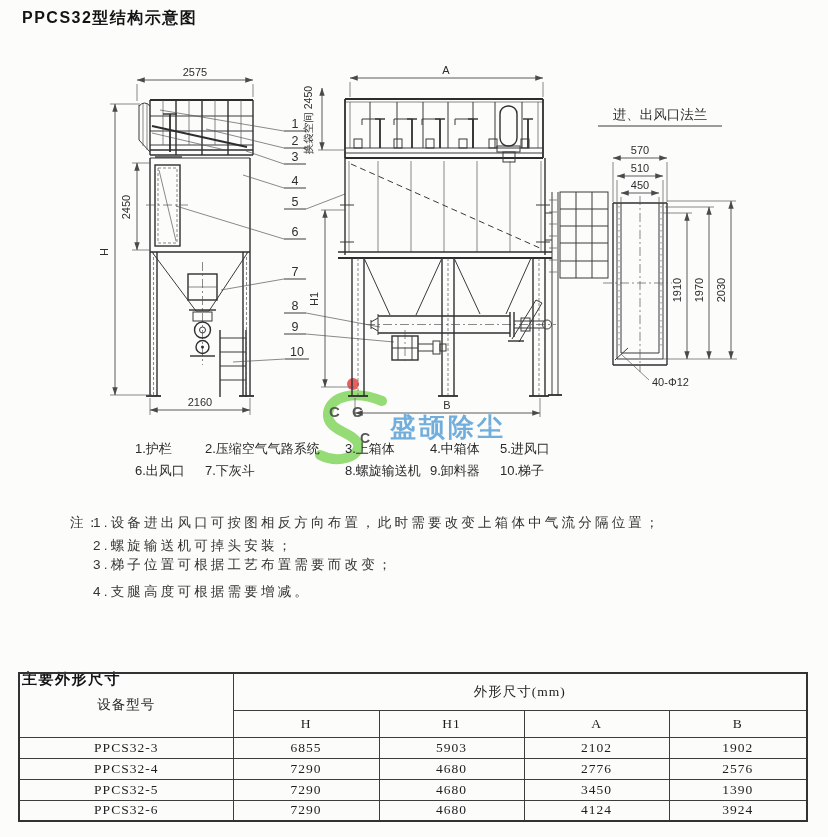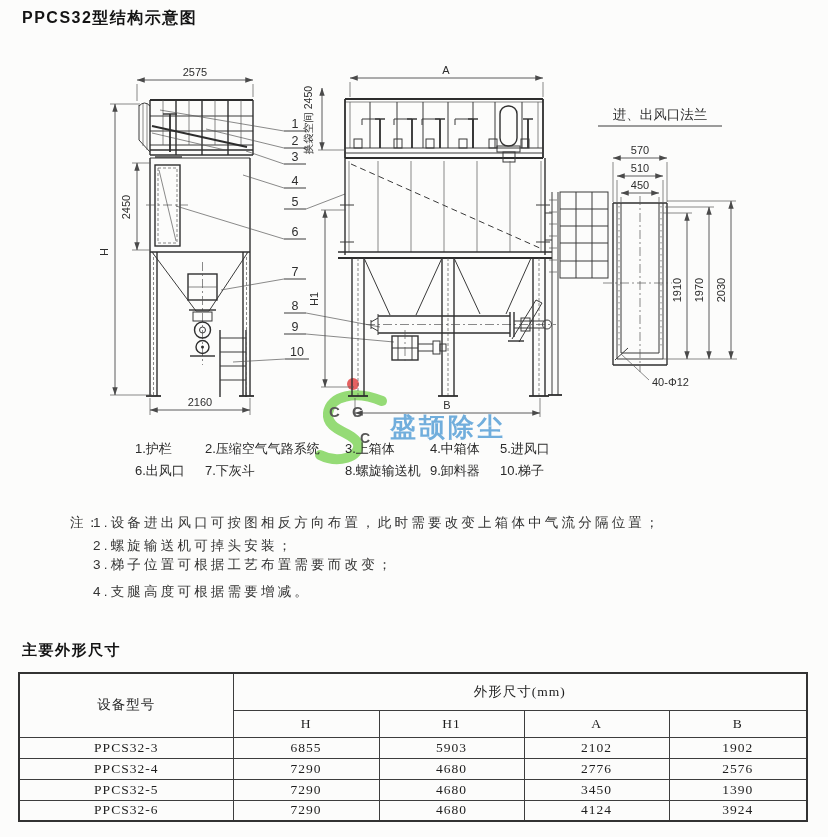--- a/index.html
+++ b/index.html
@@ -5,21 +5,21 @@
   html,body{margin:0;padding:0;background:#e8e8e8;}
   .page{position:relative;width:828px;height:837px;background:#fcfcfb;overflow:hidden;
         font-family:"Liberation Sans",sans-serif;color:#222;}
   .doc-title{position:absolute;left:22px;top:8px;font-size:16px;font-weight:bold;
              letter-spacing:1.5px;color:#141414;}
   #draw{position:absolute;left:0;top:0;z-index:1;}
   .legend-item{position:absolute;font-size:13px;color:#2b2b2b;white-space:nowrap;z-index:2;}
   .note-prefix{position:absolute;left:70px;font-size:13.5px;color:#333;letter-spacing:2px;z-index:2;}
   .note-line{position:absolute;left:93px;font-size:13.5px;color:#333;letter-spacing:3.2px;
              white-space:nowrap;z-index:2;}
-  .sec-title{position:absolute;left:22px;top:641px;font-size:15px;font-weight:bold;
+  .sec-title{position:absolute;left:22px;top:670px;font-size:15px;font-weight:bold;
              letter-spacing:1.5px;color:#141414;font-family:Liberation Mono, monospace;}
   .wm-text{position:absolute;left:390px;top:410px;font-size:26px;font-weight:bold;
            color:#4f9bd5;opacity:.8;letter-spacing:3px;z-index:3;white-space:nowrap;}
   table.spec{position:absolute;left:18px;top:672px;width:788px;border-collapse:collapse;
              table-layout:fixed;font-family:"Liberation Serif",serif;font-size:13.5px;
              color:#1e1e1e;z-index:2;}
   table.spec td{border:1px solid #3d3d3d;text-align:center;padding:0;font-weight:normal;
                 letter-spacing:1px;}
   table.spec{border:2px solid #333;}
   tr.h1row{height:37px;} tr.h2row{height:27px;} tr.drow{height:21px;}

